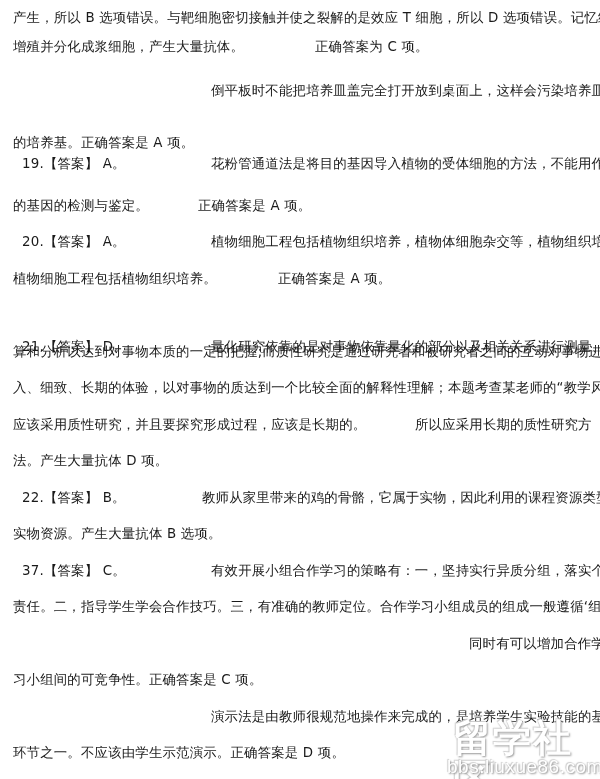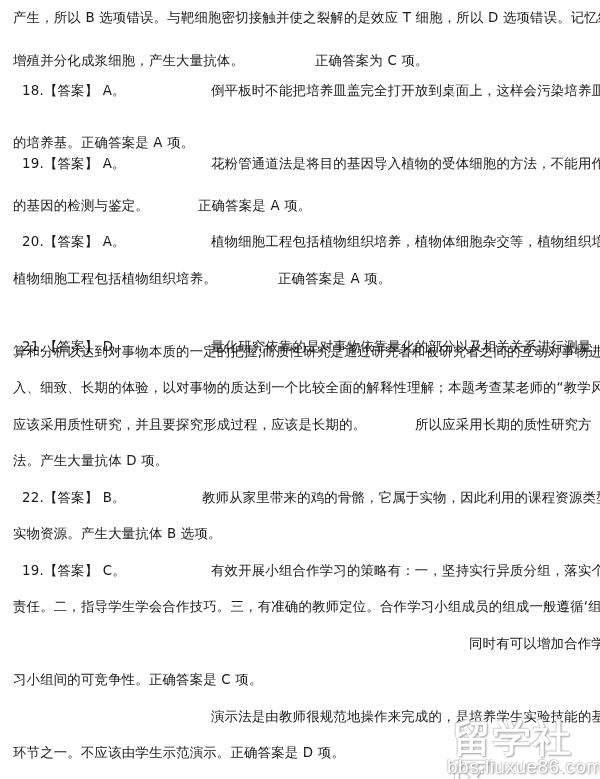--- a/index.html
+++ b/index.html
@@ -65,26 +65,25 @@
       font-family: "Liberation Sans", sans-serif;
     }
   </style>
 </head>
 <body>
 
 <div class="page" id="page">
     <div class="line" style="top: 8px;">
       <span class="seg" style="left: 0px;">产生，所以 B 选项错误。与靶细胞密切接触并使之裂解的是效应 T 细胞，所以 D 选项错误。记忆细胞可以</span>
     </div>
-    <div class="line" style="top: 51px; text-align: center;">
+    <div class="line" style="top: 37px; text-align: center;">
       <span class="seg" style="left: 0px;">增殖并分化成浆细胞，产生大量抗体。</span>
       <span class="seg" style="left: 302px;">正确答案为 C 项。</span>
     </div>
     <div class="line indent" style="top: 81px;">
-      <span class="seg" style="left: 0px;">18.【答案】 A。</span>
       <span class="seg" style="left: 189px;">倒平板时不能把培养皿盖完全打开放到桌面上，这样会污染培养皿中</span>
     </div>
     <div class="line" style="top: 118px;">
       <span class="seg" style="left: 0px; margin-top: 15px;">的培养基。正确答案是 A 项。</span>
     </div>
     <div class="line indent" style="top: 154px;">
       <span class="seg" style="left: 0px;">19.【答案】 A。</span>
       <span class="seg" style="left: 189px;">花粉管通道法是将目的基因导入植物的受体细胞的方法，不能用作目</span>
     </div>
     <div class="line" style="top: 196px;">
@@ -117,21 +116,21 @@
       <span class="seg" style="left: 0px;">法。产生大量抗体 D 项。</span>
     </div>
     <div class="line indent" style="top: 488px;">
       <span class="seg" style="left: 0px;">22.【答案】 B。</span>
       <span class="seg" style="left: 180px;">教师从家里带来的鸡的骨骼，它属于实物，因此利用的课程资源类型是</span>
     </div>
     <div class="line" style="top: 524px;">
       <span class="seg" style="left: 0px;">实物资源。产生大量抗体 B 选项。</span>
     </div>
     <div class="line indent" style="top: 561px;">
-      <span class="seg" style="left: 0px;">19.【答案】 C。</span>
+      <span class="seg" style="left: 0px;">37.【答案】 C。</span>
       <span class="seg" style="left: 189px;">有效开展小组合作学习的策略有：一，坚持实行异质分组，落实个人</span>
     </div>
     <div class="line" style="top: 597px;">
       <span class="seg" style="left: 0px;">责任。二，指导学生学会合作技巧。三，有准确的教师定位。合作学习小组成员的组成一般遵循‘组内异</span>
     </div>
     <div class="line" style="top: 634px;">
       <span class="seg" style="left: 456px;">同时有可以增加合作学</span>
     </div>
     <div class="line" style="top: 670px;">
       <span class="seg" style="left: 0px;">习小组间的可竞争性。正确答案是 C 项。</span>

